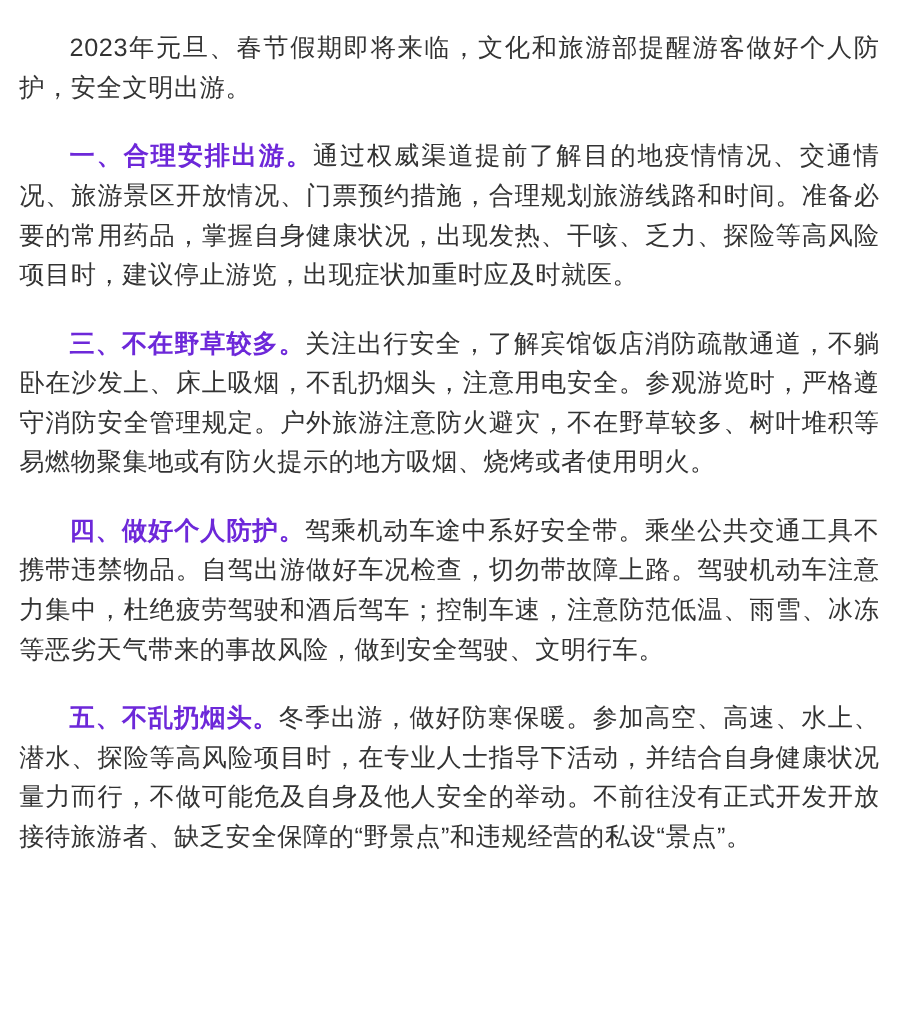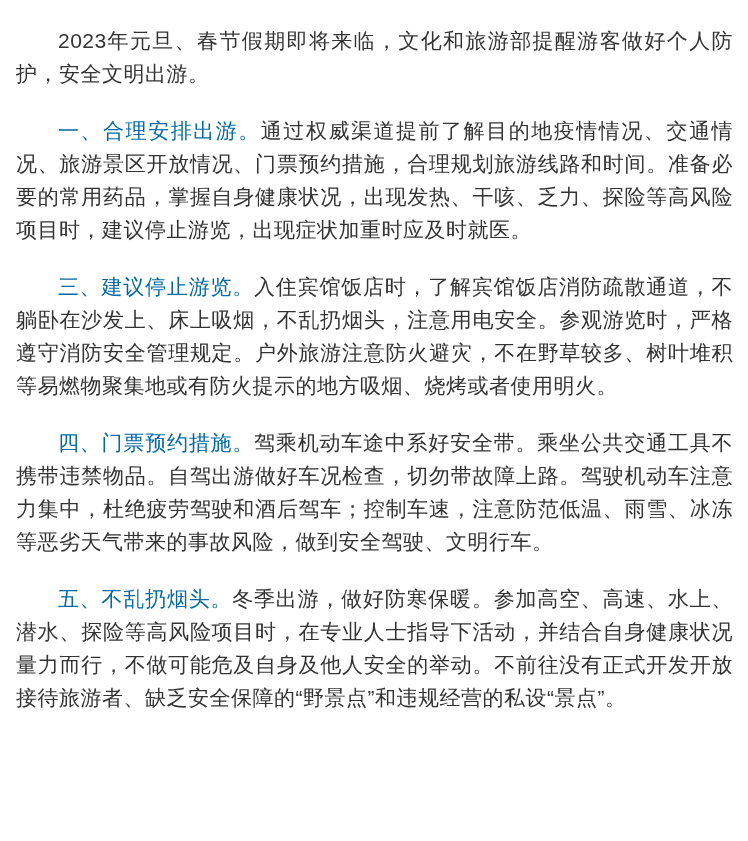--- a/index.html
+++ b/index.html
@@ -21,35 +21,35 @@
   }
   .doc p {
     margin: 0 0 24px 0;
     font-size: 21px;
     line-height: 33px;
     text-indent: 2em;
     text-align: justify;
     letter-spacing: 0.5px;
   }
   .doc p strong {
-    font-weight: normal;
-    color: #0369a1;
+    font-weight: bold;
+    color: #6d28d9;
   }
 </style>
 </head>
 <body>
 
 <div class="page">
   <div class="doc">
 
     <p>2023年元旦、春节假期即将来临，文化和旅游部提醒游客做好个人防护，安全文明出游。</p>
 
     <p><strong>一、合理安排出游。</strong><span>通过权威渠道提前了解目的地疫情情况、交通情况、旅游景区开放情况、门票预约措施，合理规划旅游线路和时间。准备必要的常用药品，掌握自身健康状况，出现发热、干咳、乏力、探险等高风险项目时，建议停止游览，出现症状加重时应及时就医。</span></p>
 
 
-    <p><strong>三、建议停止游览。</strong><span>入住宾馆饭店时，了解宾馆饭店消防疏散通道，不躺卧在沙发上、床上吸烟，不乱扔烟头，注意用电安全。参观游览时，严格遵守消防安全管理规定。户外旅游注意防火避灾，不在野草较多、树叶堆积等易燃物聚集地或有防火提示的地方吸烟、烧烤或者使用明火。</span></p>
+    <p><strong>三、不在野草较多。</strong><span>关注出行安全，了解宾馆饭店消防疏散通道，不躺卧在沙发上、床上吸烟，不乱扔烟头，注意用电安全。参观游览时，严格遵守消防安全管理规定。户外旅游注意防火避灾，不在野草较多、树叶堆积等易燃物聚集地或有防火提示的地方吸烟、烧烤或者使用明火。</span></p>
 
-    <p><strong>四、门票预约措施。</strong><span>驾乘机动车途中系好安全带。乘坐公共交通工具不携带违禁物品。自驾出游做好车况检查，切勿带故障上路。驾驶机动车注意力集中，杜绝疲劳驾驶和酒后驾车；控制车速，注意防范低温、雨雪、冰冻等恶劣天气带来的事故风险，做到安全驾驶、文明行车。</span></p>
+    <p><strong>四、做好个人防护。</strong><span>驾乘机动车途中系好安全带。乘坐公共交通工具不携带违禁物品。自驾出游做好车况检查，切勿带故障上路。驾驶机动车注意力集中，杜绝疲劳驾驶和酒后驾车；控制车速，注意防范低温、雨雪、冰冻等恶劣天气带来的事故风险，做到安全驾驶、文明行车。</span></p>
 
     <p><strong>五、不乱扔烟头。</strong><span>冬季出游，做好防寒保暖。参加高空、高速、水上、潜水、探险等高风险项目时，在专业人士指导下活动，并结合自身健康状况量力而行，不做可能危及自身及他人安全的举动。不前往没有正式开发开放接待旅游者、缺乏安全保障的“野景点”和违规经营的私设“景点”。</span></p>
 
   </div>
 </div>
 
 </body></html>

